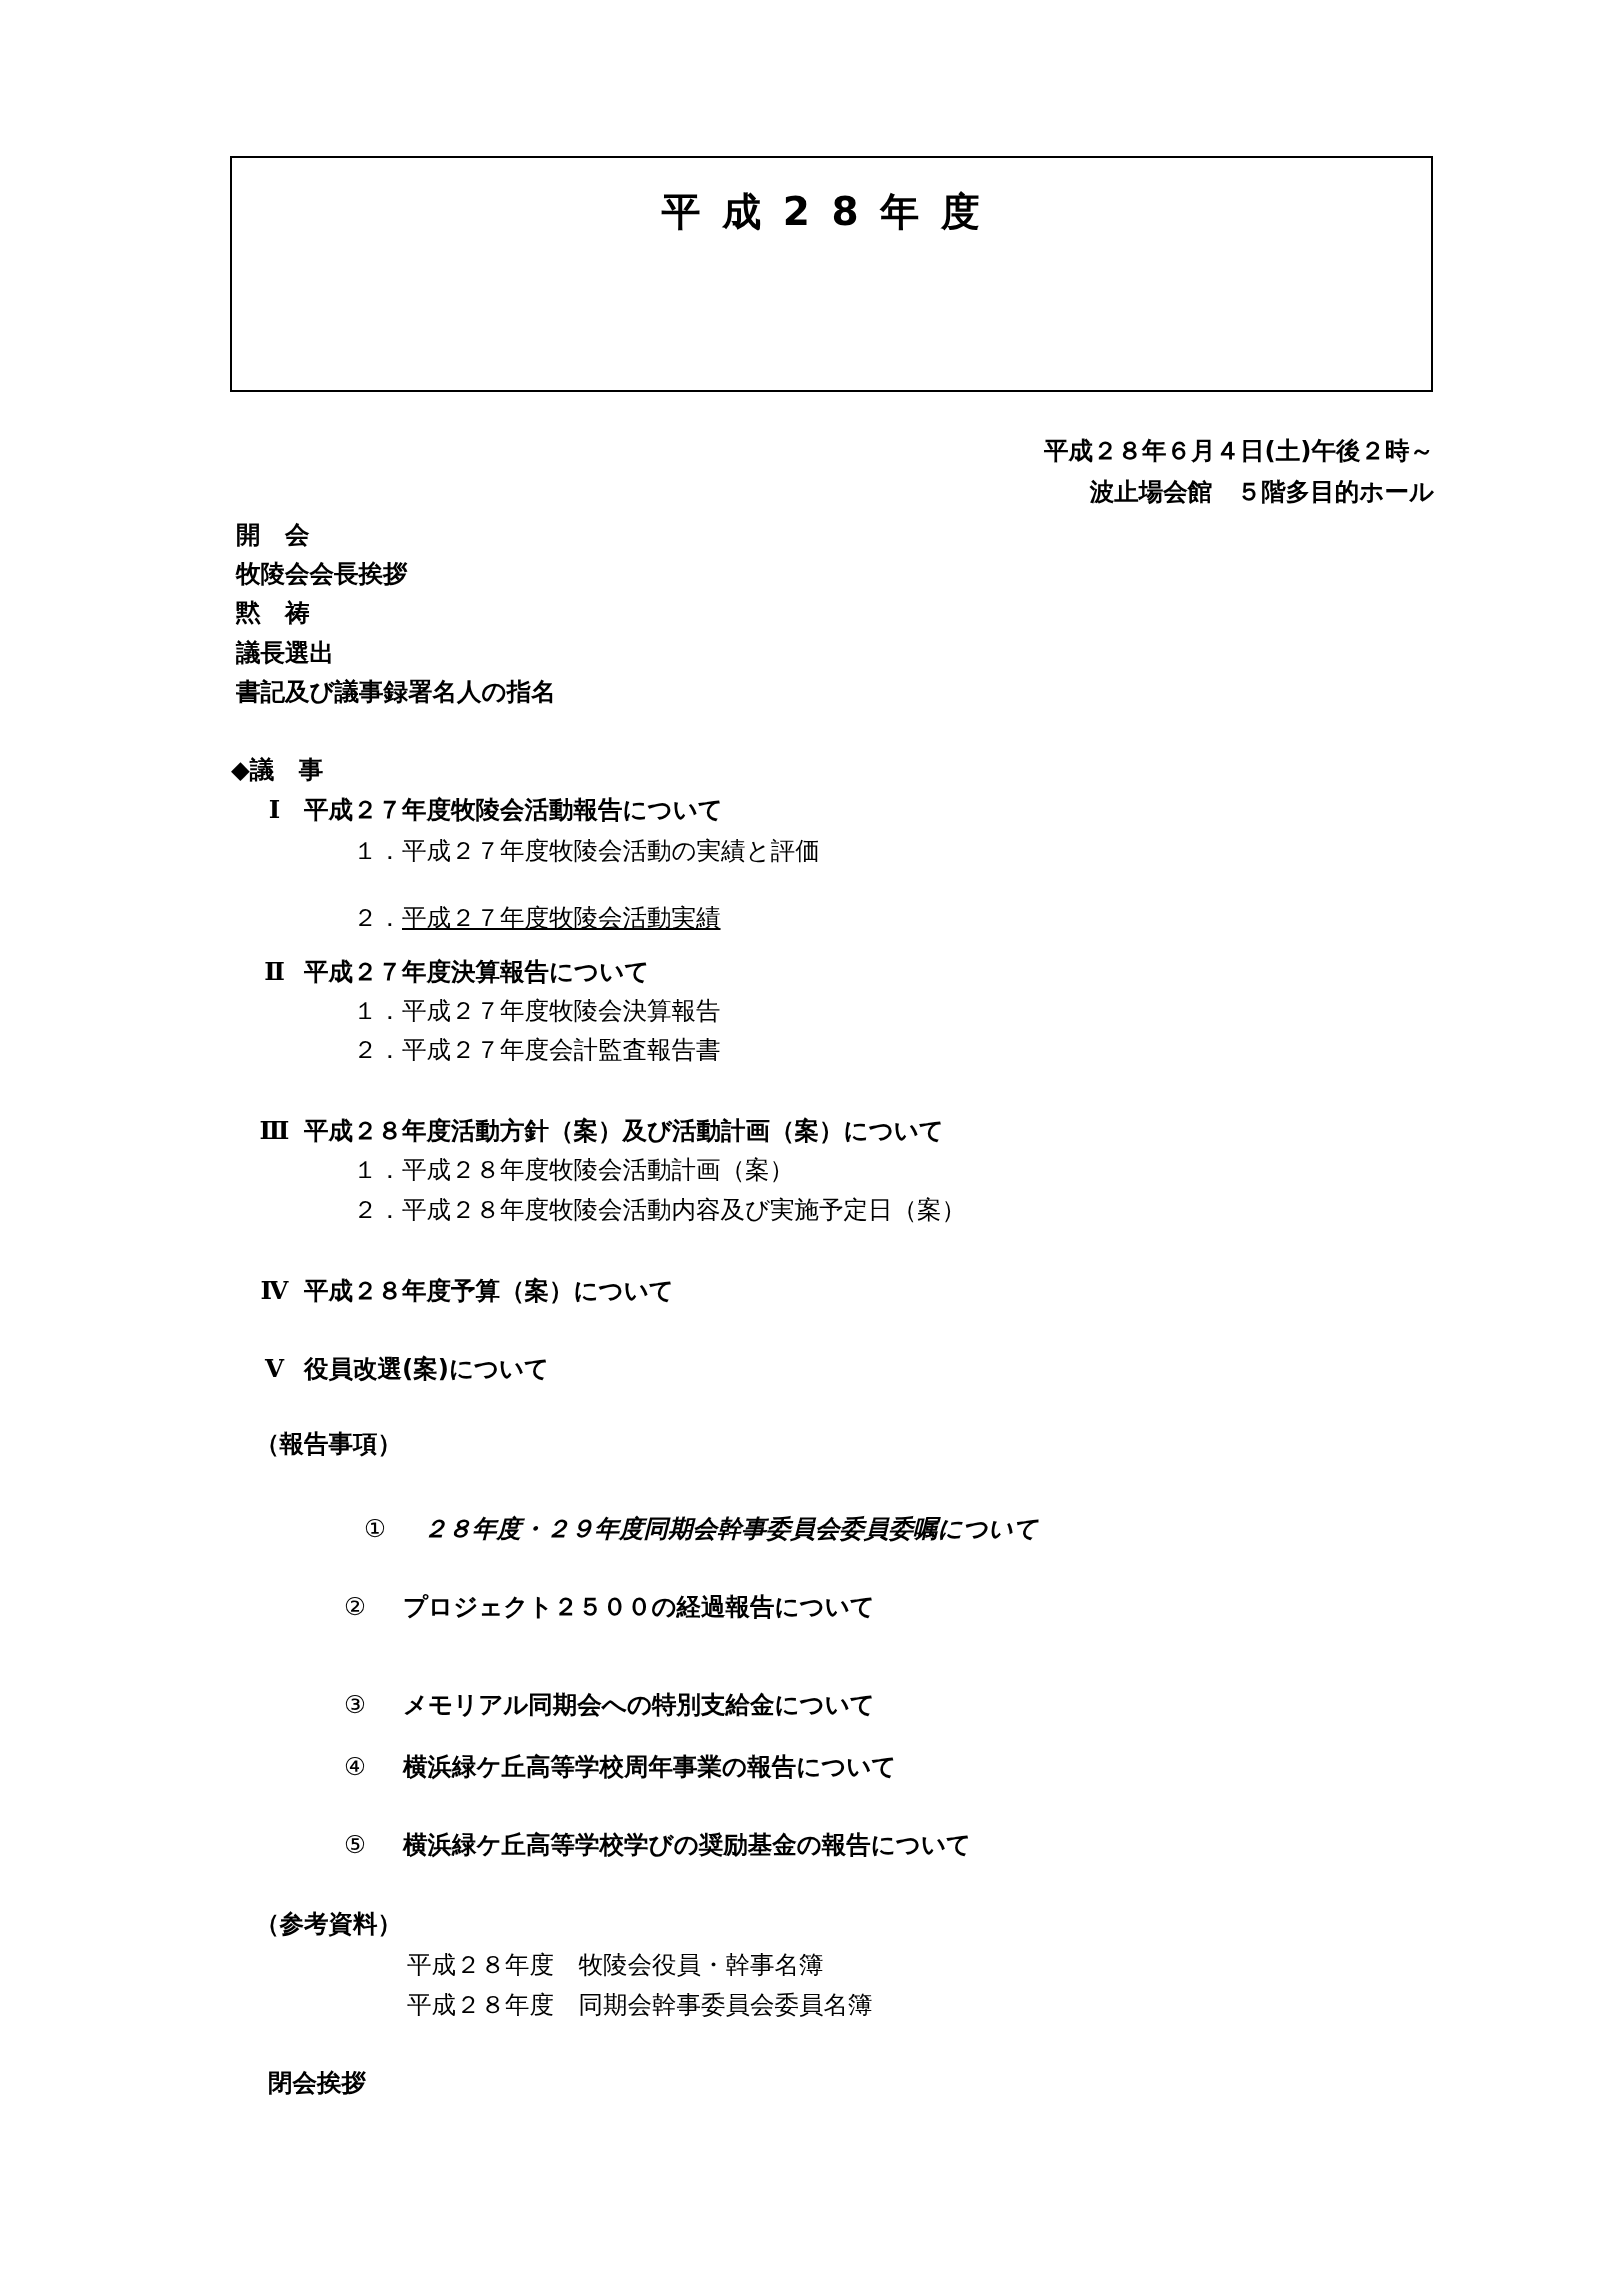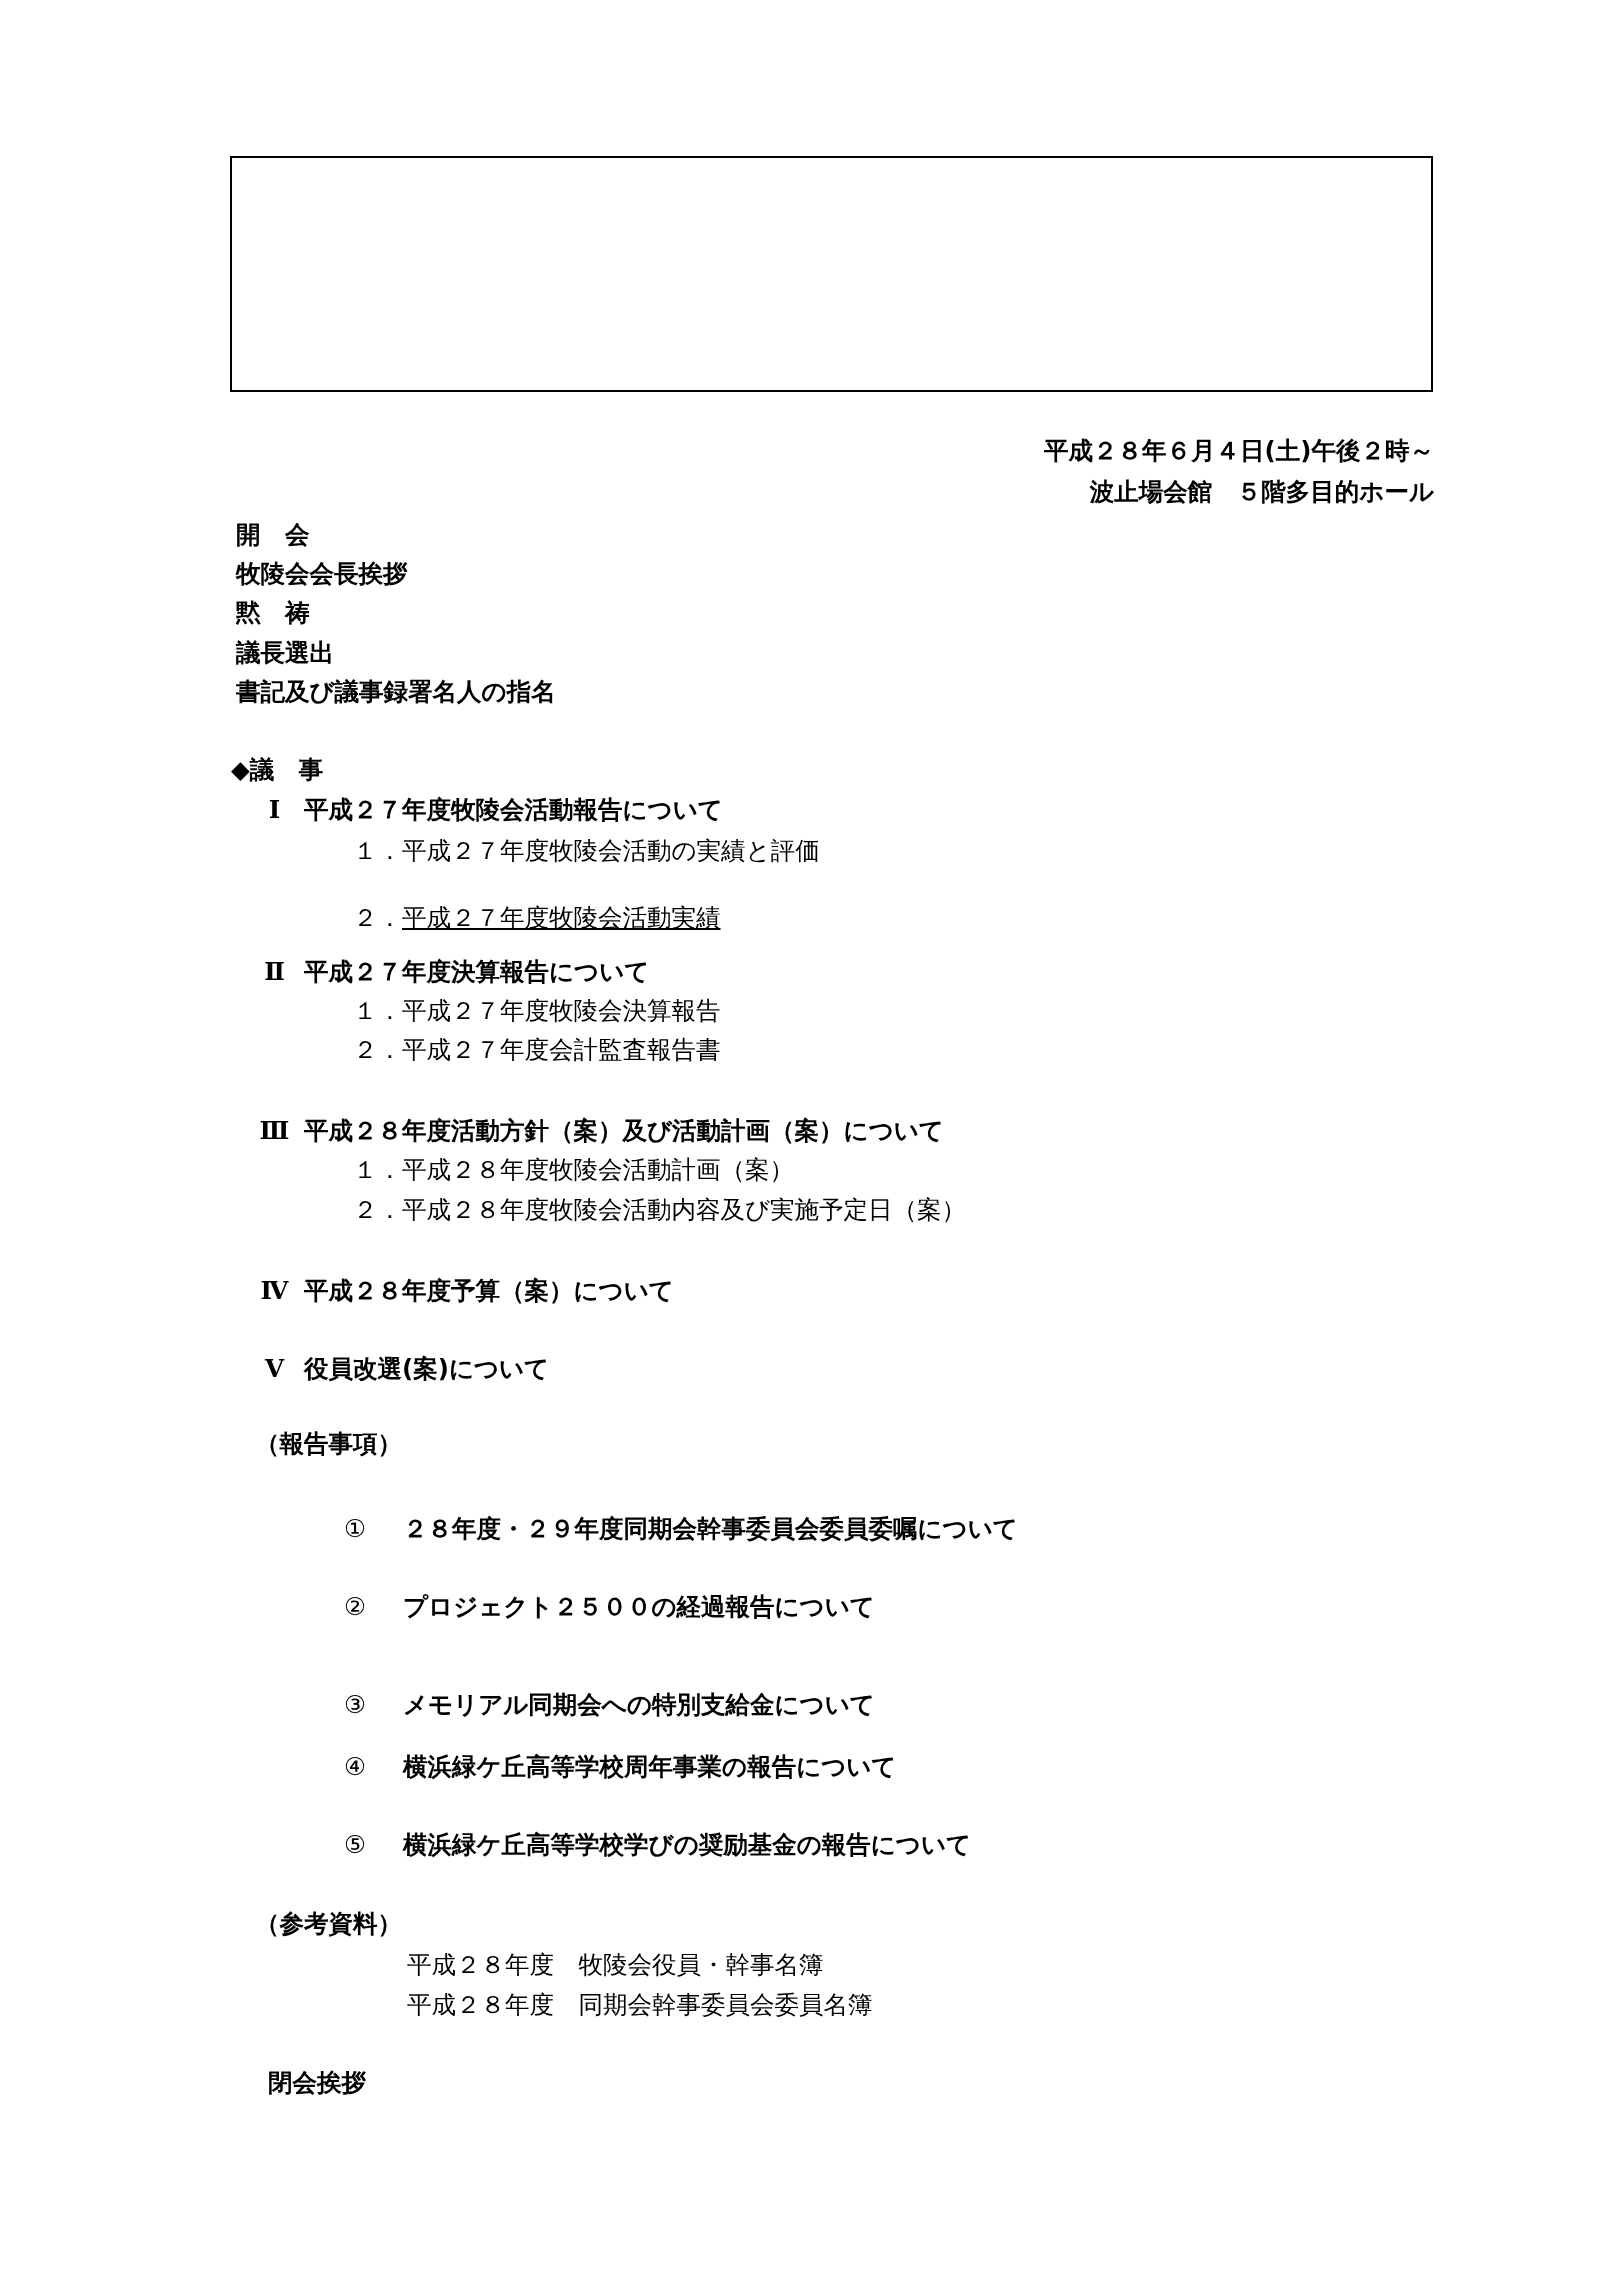--- a/index.html
+++ b/index.html
@@ -16,20 +16,21 @@
   .item { font-size: 24.5px; font-weight: bold; }
   .sub { font-size: 24.5px; font-weight: normal; }
   .num { display: inline-block; }
   .roman { display: inline-block; width: 59px; text-align: center; font-family: "DejaVu Serif", "Liberation Serif", serif; }
   .circ { display: inline-block; width: 59px; font-weight: normal; }
 </style>
 </head>
 <body>
 
 <div class="title-box">
+  <div class="title-year">平成28年度</div>
 </div>
 
 <div class="abs meta" style="top:439px;">平成２８年６月４日(土)午後２時～</div>
 <div class="abs meta" style="top:480px;">波止場会館　５階多目的ホール</div>
 
 <div class="abs item" style="left:236px; top:523px;">開　会</div>
 <div class="abs item" style="left:236px; top:562px;">牧陵会会長挨拶</div>
 <div class="abs item" style="left:236px; top:601px;">黙　祷</div>
 <div class="abs item" style="left:236px; top:641px;">議長選出</div>
 <div class="abs item" style="left:236px; top:680px;">書記及び議事録署名人の指名</div>
@@ -69,21 +70,21 @@
 <div class="abs item" style="left:245px; top:1279px;">
   <span class="roman">Ⅳ</span><span>平成２８年度予算（案）について</span>
 </div>
 
 <div class="abs item" style="left:245px; top:1357px;">
   <span class="roman">Ⅴ</span><span>役員改選(案)について</span>
 </div>
 
 <div class="abs item" style="left:255px; top:1432px;">（報告事項）</div>
 
-<div class="abs item" style="left:344px; top:1517px;">
+<div class="abs item" style="left:364px; top:1517px;font-style:italic;">
   <span class="circ">①</span><span>２８年度・２９年度同期会幹事委員会委員委嘱について</span>
 </div>
 <div class="abs item" style="left:344px; top:1595px;">
   <span class="circ">②</span><span>プロジェクト２５００の経過報告について</span>
 </div>
 <div class="abs item" style="left:344px; top:1674px;margin-top:19px;">
   <span class="circ">③</span><span>メモリアル同期会への特別支給金について</span>
 </div>
 <div class="abs item" style="left:344px; top:1755px;">
   <span class="circ">④</span><span>横浜緑ケ丘高等学校周年事業の報告について</span>

